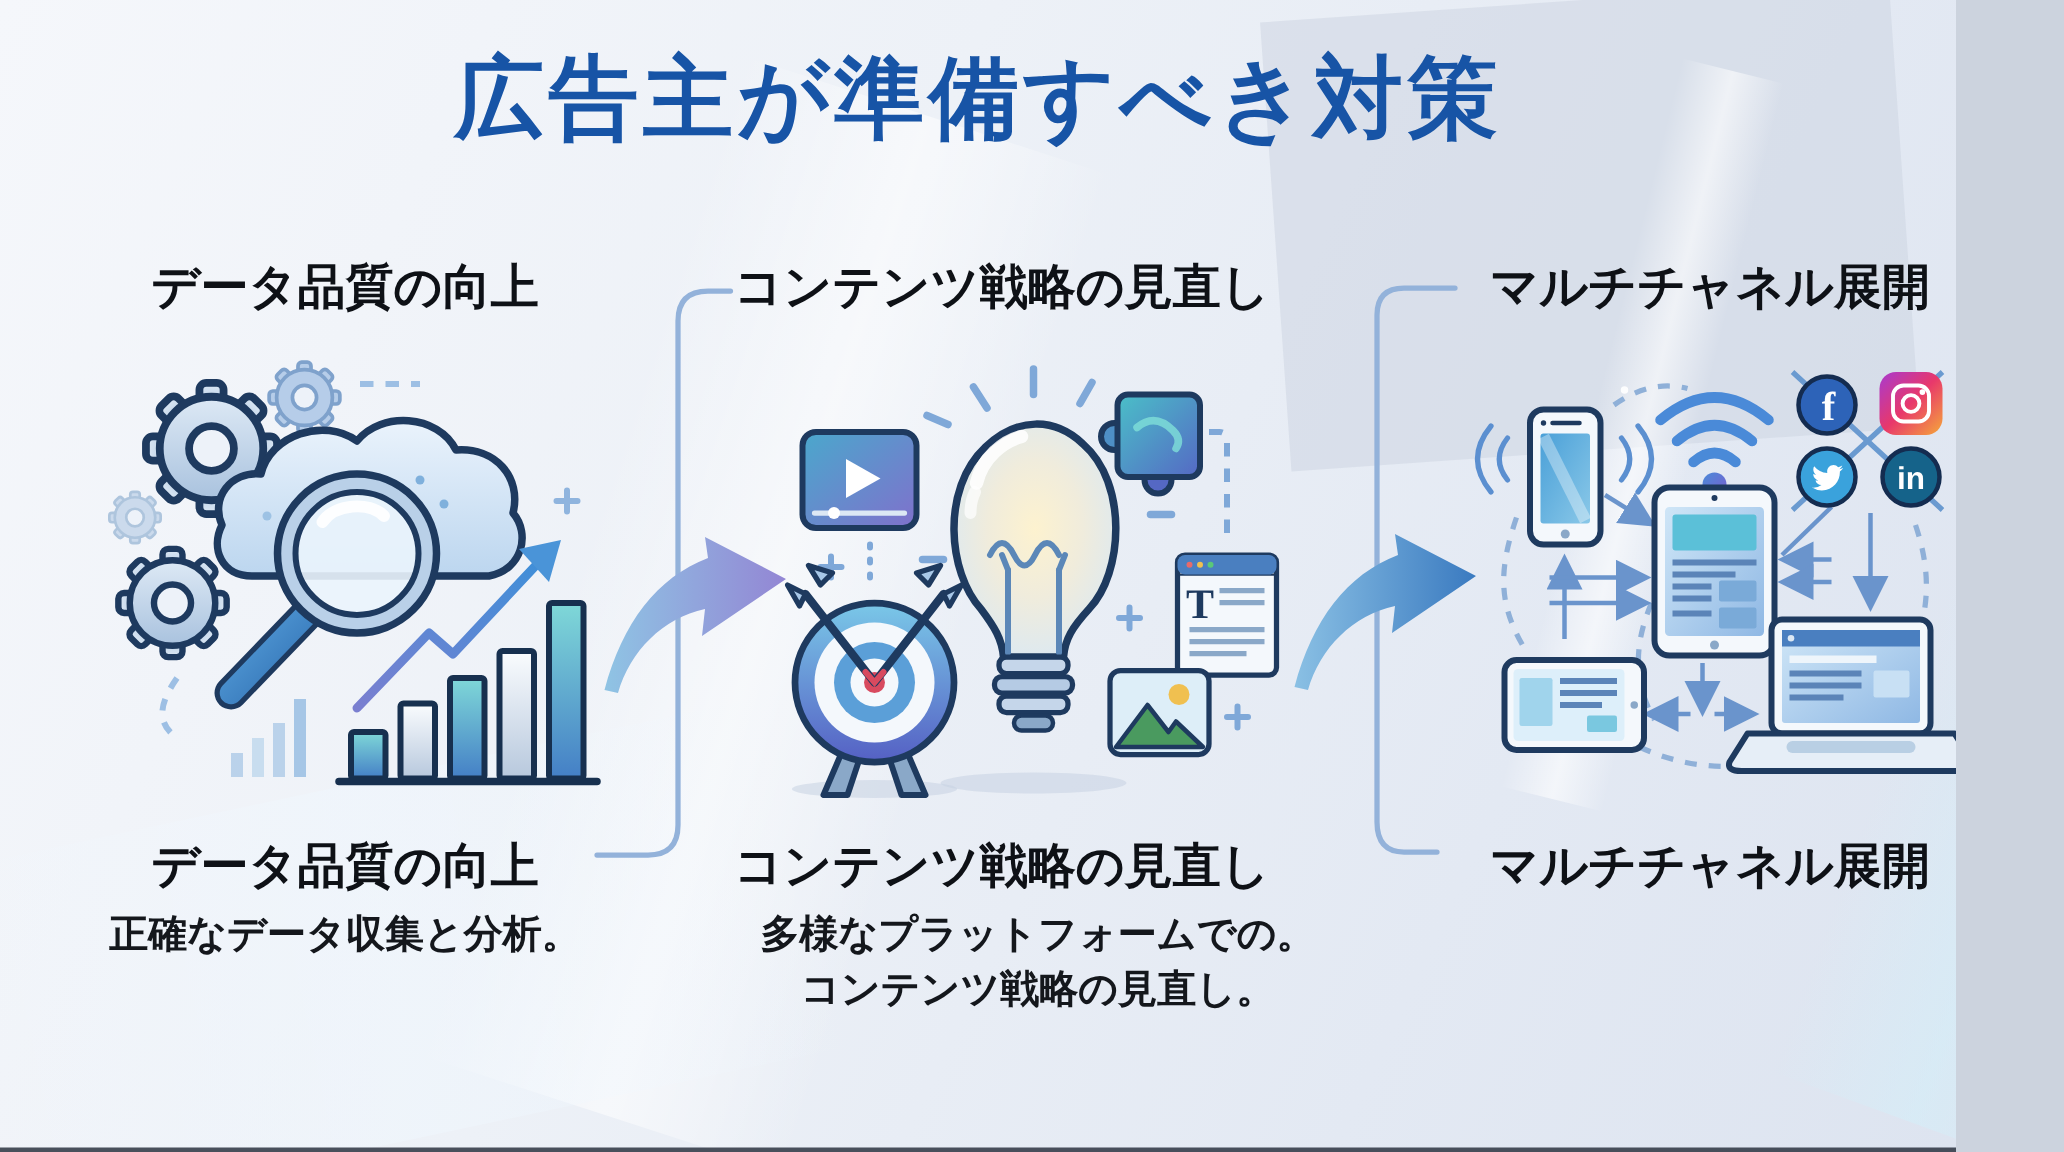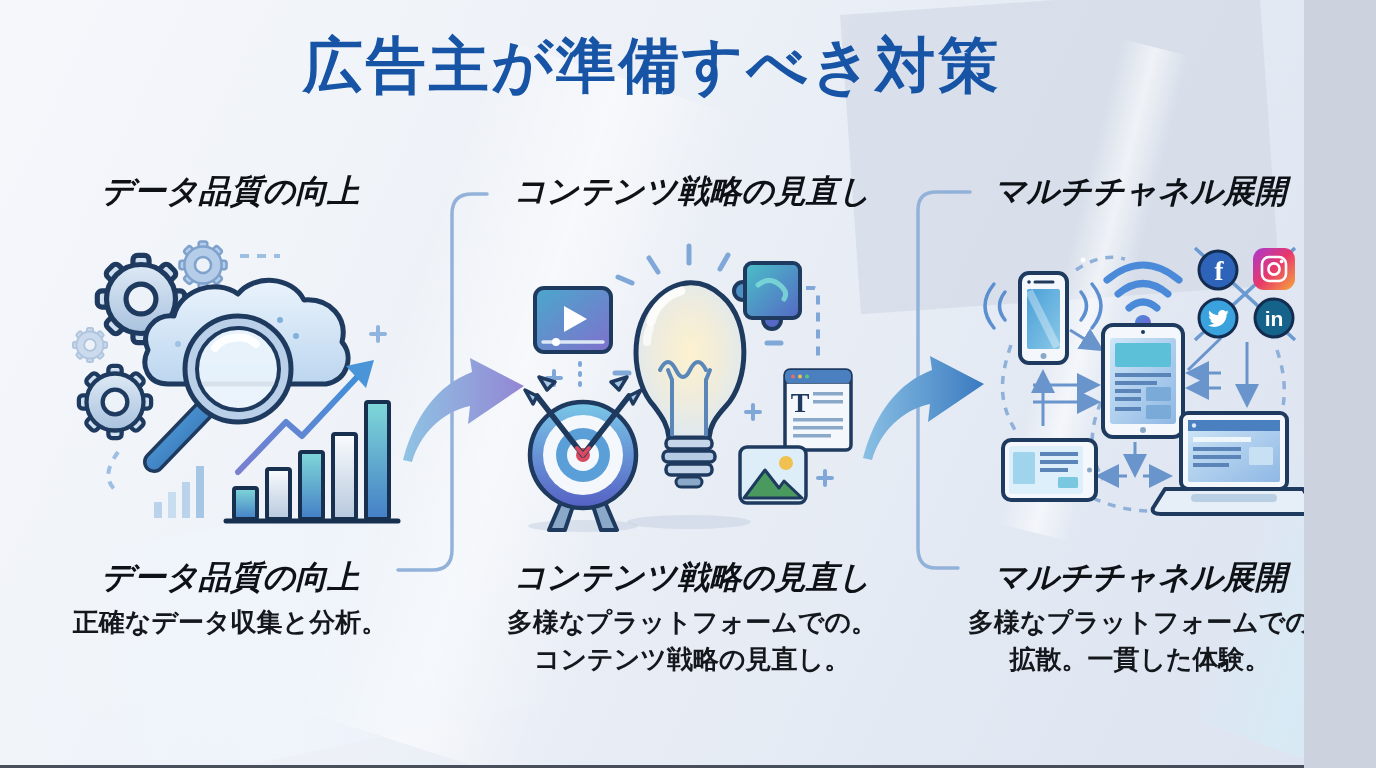--- a/index.html
+++ b/index.html
@@ -12,25 +12,25 @@
   .streak2{left:850px;top:0;width:420px;height:300px;background:rgba(205,213,226,.55);transform:rotate(-4deg);}
   .streak3{left:1060px;top:40px;width:70px;height:500px;transform:rotate(14deg);
     background:linear-gradient(90deg,rgba(255,255,255,0),rgba(255,255,255,.6),rgba(255,255,255,0));}
   .streak4{left:1240px;top:380px;width:200px;height:380px;transform:rotate(20deg);
     background:linear-gradient(90deg,rgba(190,225,240,0),rgba(210,240,250,.5),rgba(190,225,240,0));}
   .streak5{left:-40px;top:520px;width:600px;height:240px;transform:rotate(-12deg);
     background:linear-gradient(90deg,rgba(255,255,255,0),rgba(240,248,255,.45),rgba(255,255,255,0));}
   .bottom-edge{position:absolute;left:0;bottom:0;width:100%;height:3px;background:#2b3240;opacity:.85;}
   .title{position:absolute;top:26px;left:0;width:100%;text-align:center;
     font-size:60px;font-weight:800;color:#1754a6;letter-spacing:3px;white-space:nowrap;}
-  .hdr{position:absolute;font-size:32px;font-weight:800;color:#0e1116;text-align:center;white-space:nowrap;font-style:italic;}
+  .hdr{position:absolute;font-size:32px;font-weight:800;color:#0e1116;text-align:center;white-space:nowrap;}
   .hdr.top{top:170px;}
   .hdr.bottom{top:556px;}
   .c1{left:50px;width:360px;}
-  .c2{left:488px;width:408px;}
+  .c2{left:464px;width:408px;}
   .c3{left:952px;width:376px;}
   .desc{position:absolute;top:606px;font-size:26px;font-weight:700;color:#14171c;
     line-height:1.42;text-align:center;font-family:Liberation Mono, monospace;}
   .d1{left:40px;width:380px;}
   .d2{left:478px;width:428px;}
   .d3{left:942px;width:396px;}
   .illus{position:absolute;}
   .il1{left:58px;top:224px;}
   .il2{left:503px;top:230px;}
   .il3{left:963px;top:230px;}
@@ -402,19 +402,15 @@
   <div class="hdr bottom c2">コンテンツ戦略の見直し</div>
   <div class="hdr bottom c3">マルチチャネル展開</div>
 
   <div class="desc d1">
     <div>正確なデータ収集と分析。</div>
   </div>
   <div class="desc d2">
     <div>多様なプラットフォームでの。</div>
     <div>コンテンツ戦略の見直し。</div>
   </div>
-  <div class="desc d3">
-    <div>多様なプラットフォームでの</div>
-    <div>拡散。一貫した体験。</div>
-  </div>
 
   <div class="bottom-edge"></div>
 </div>
 
 </body></html>

